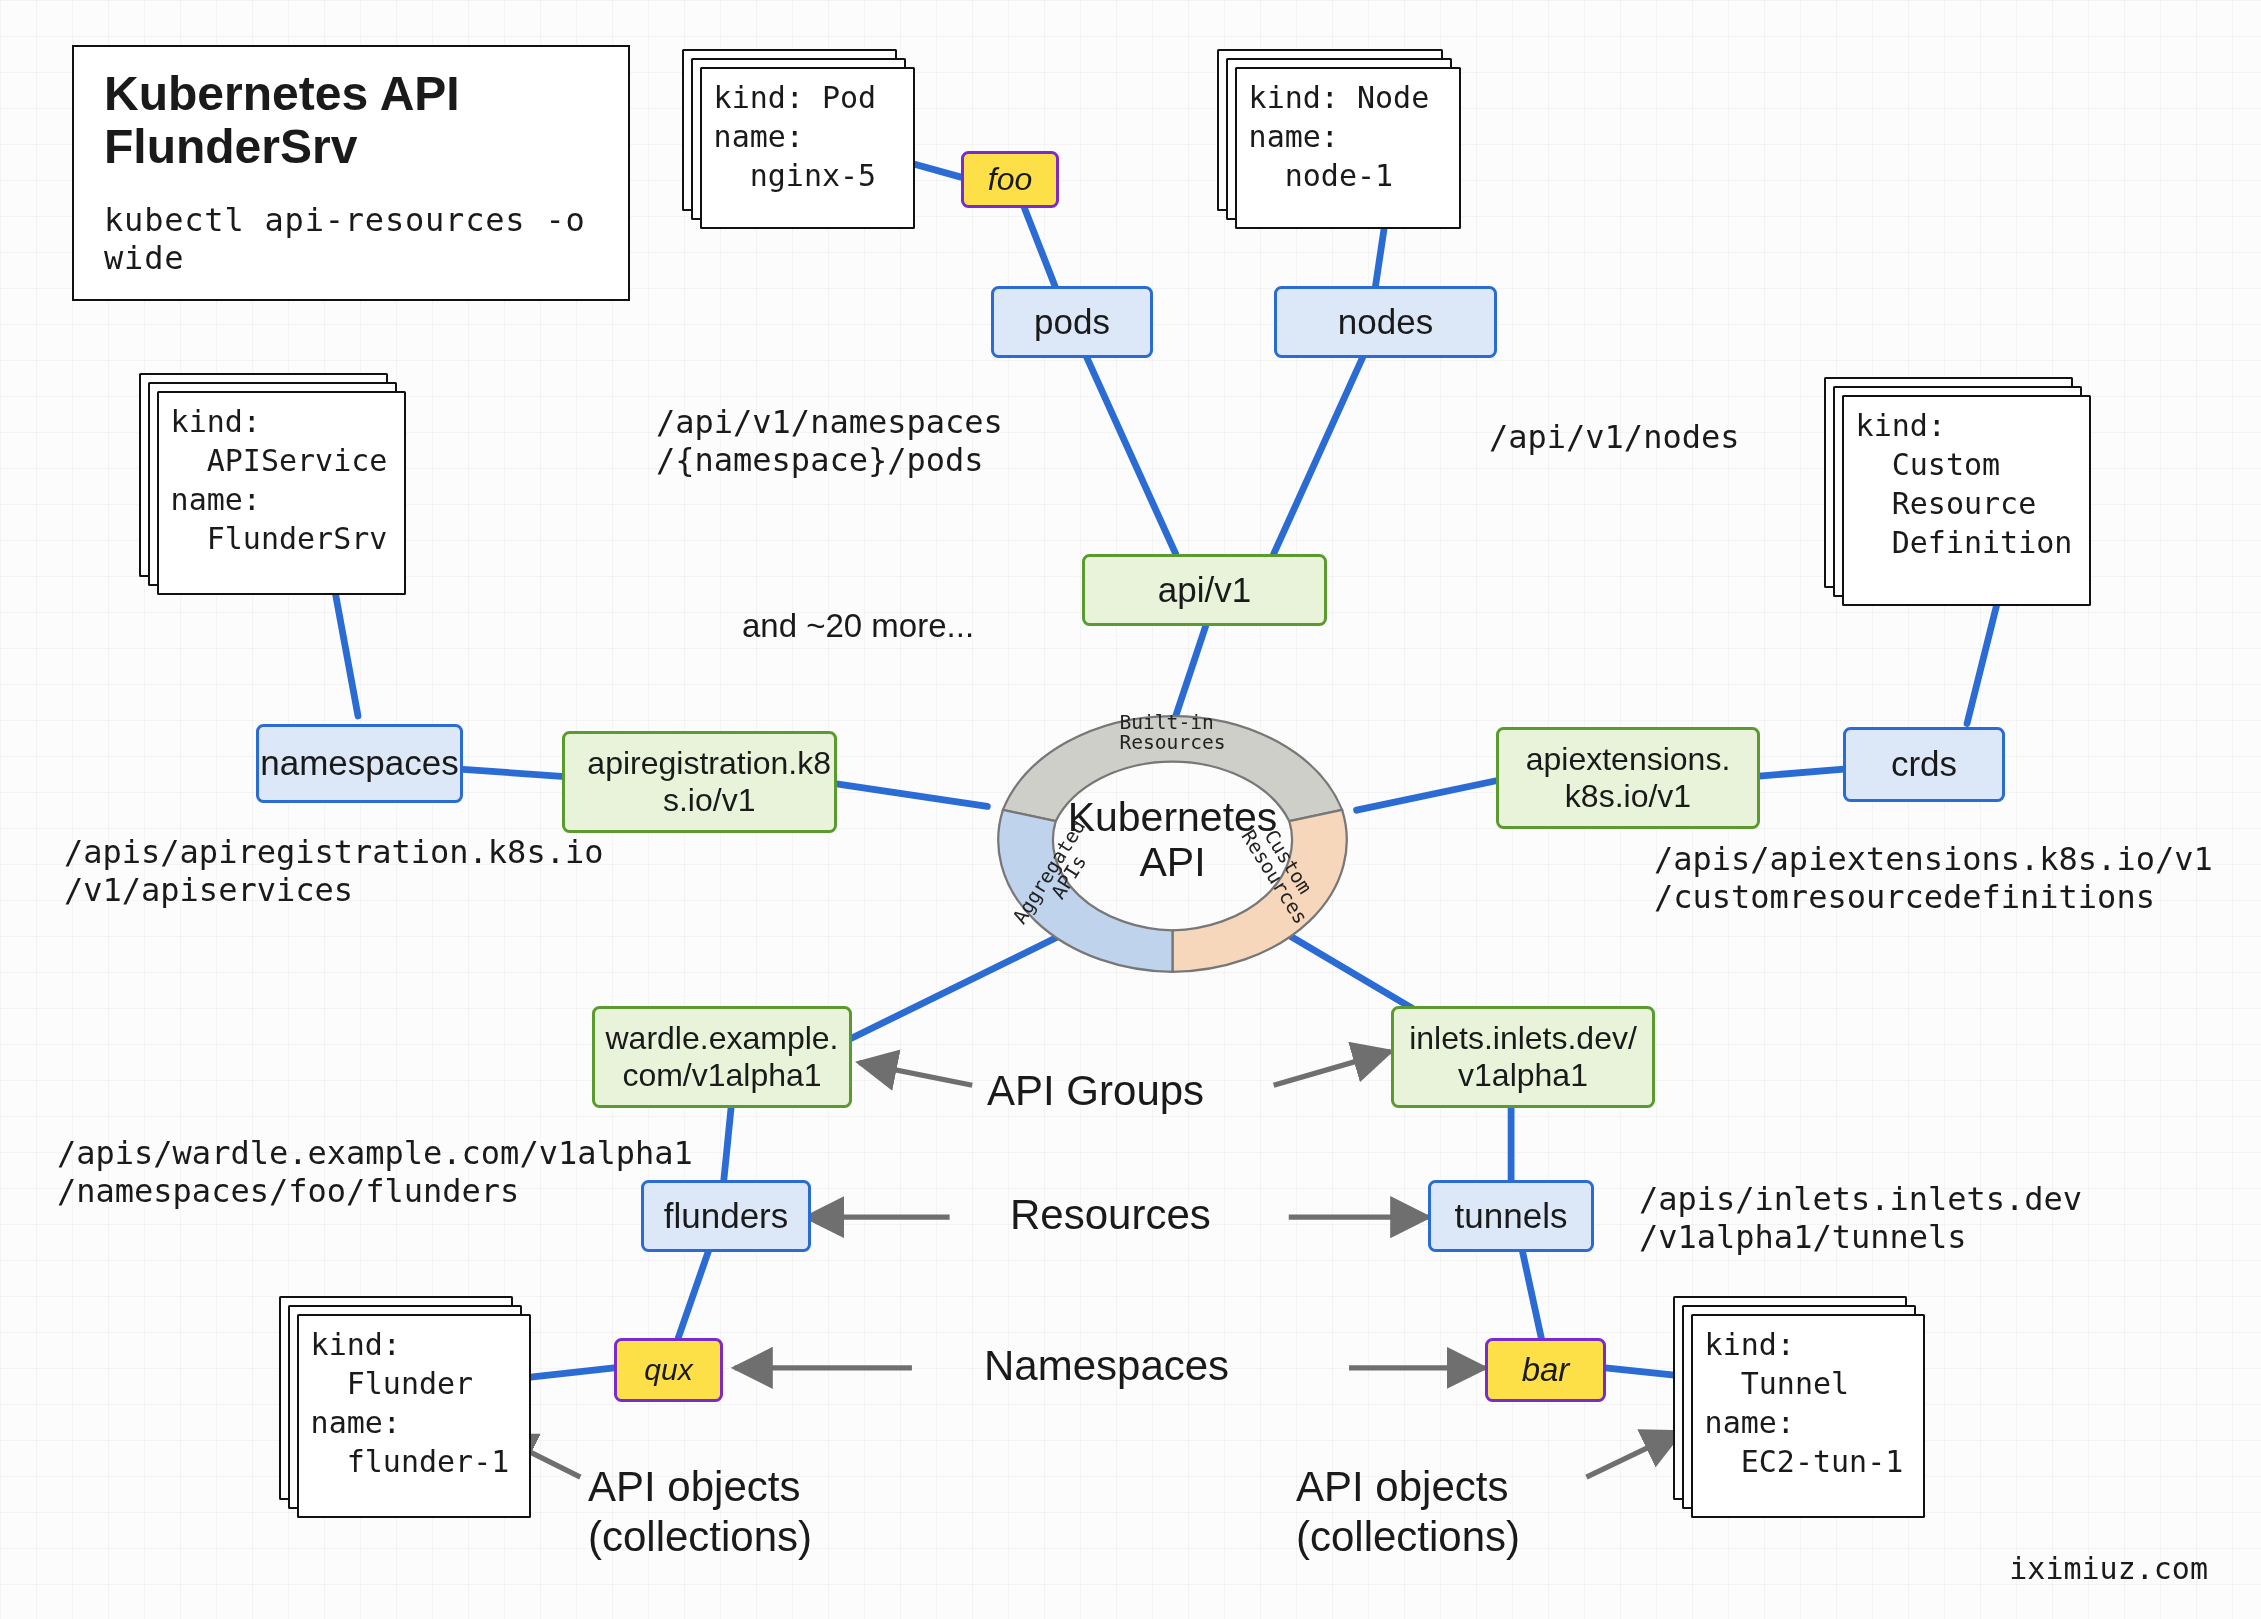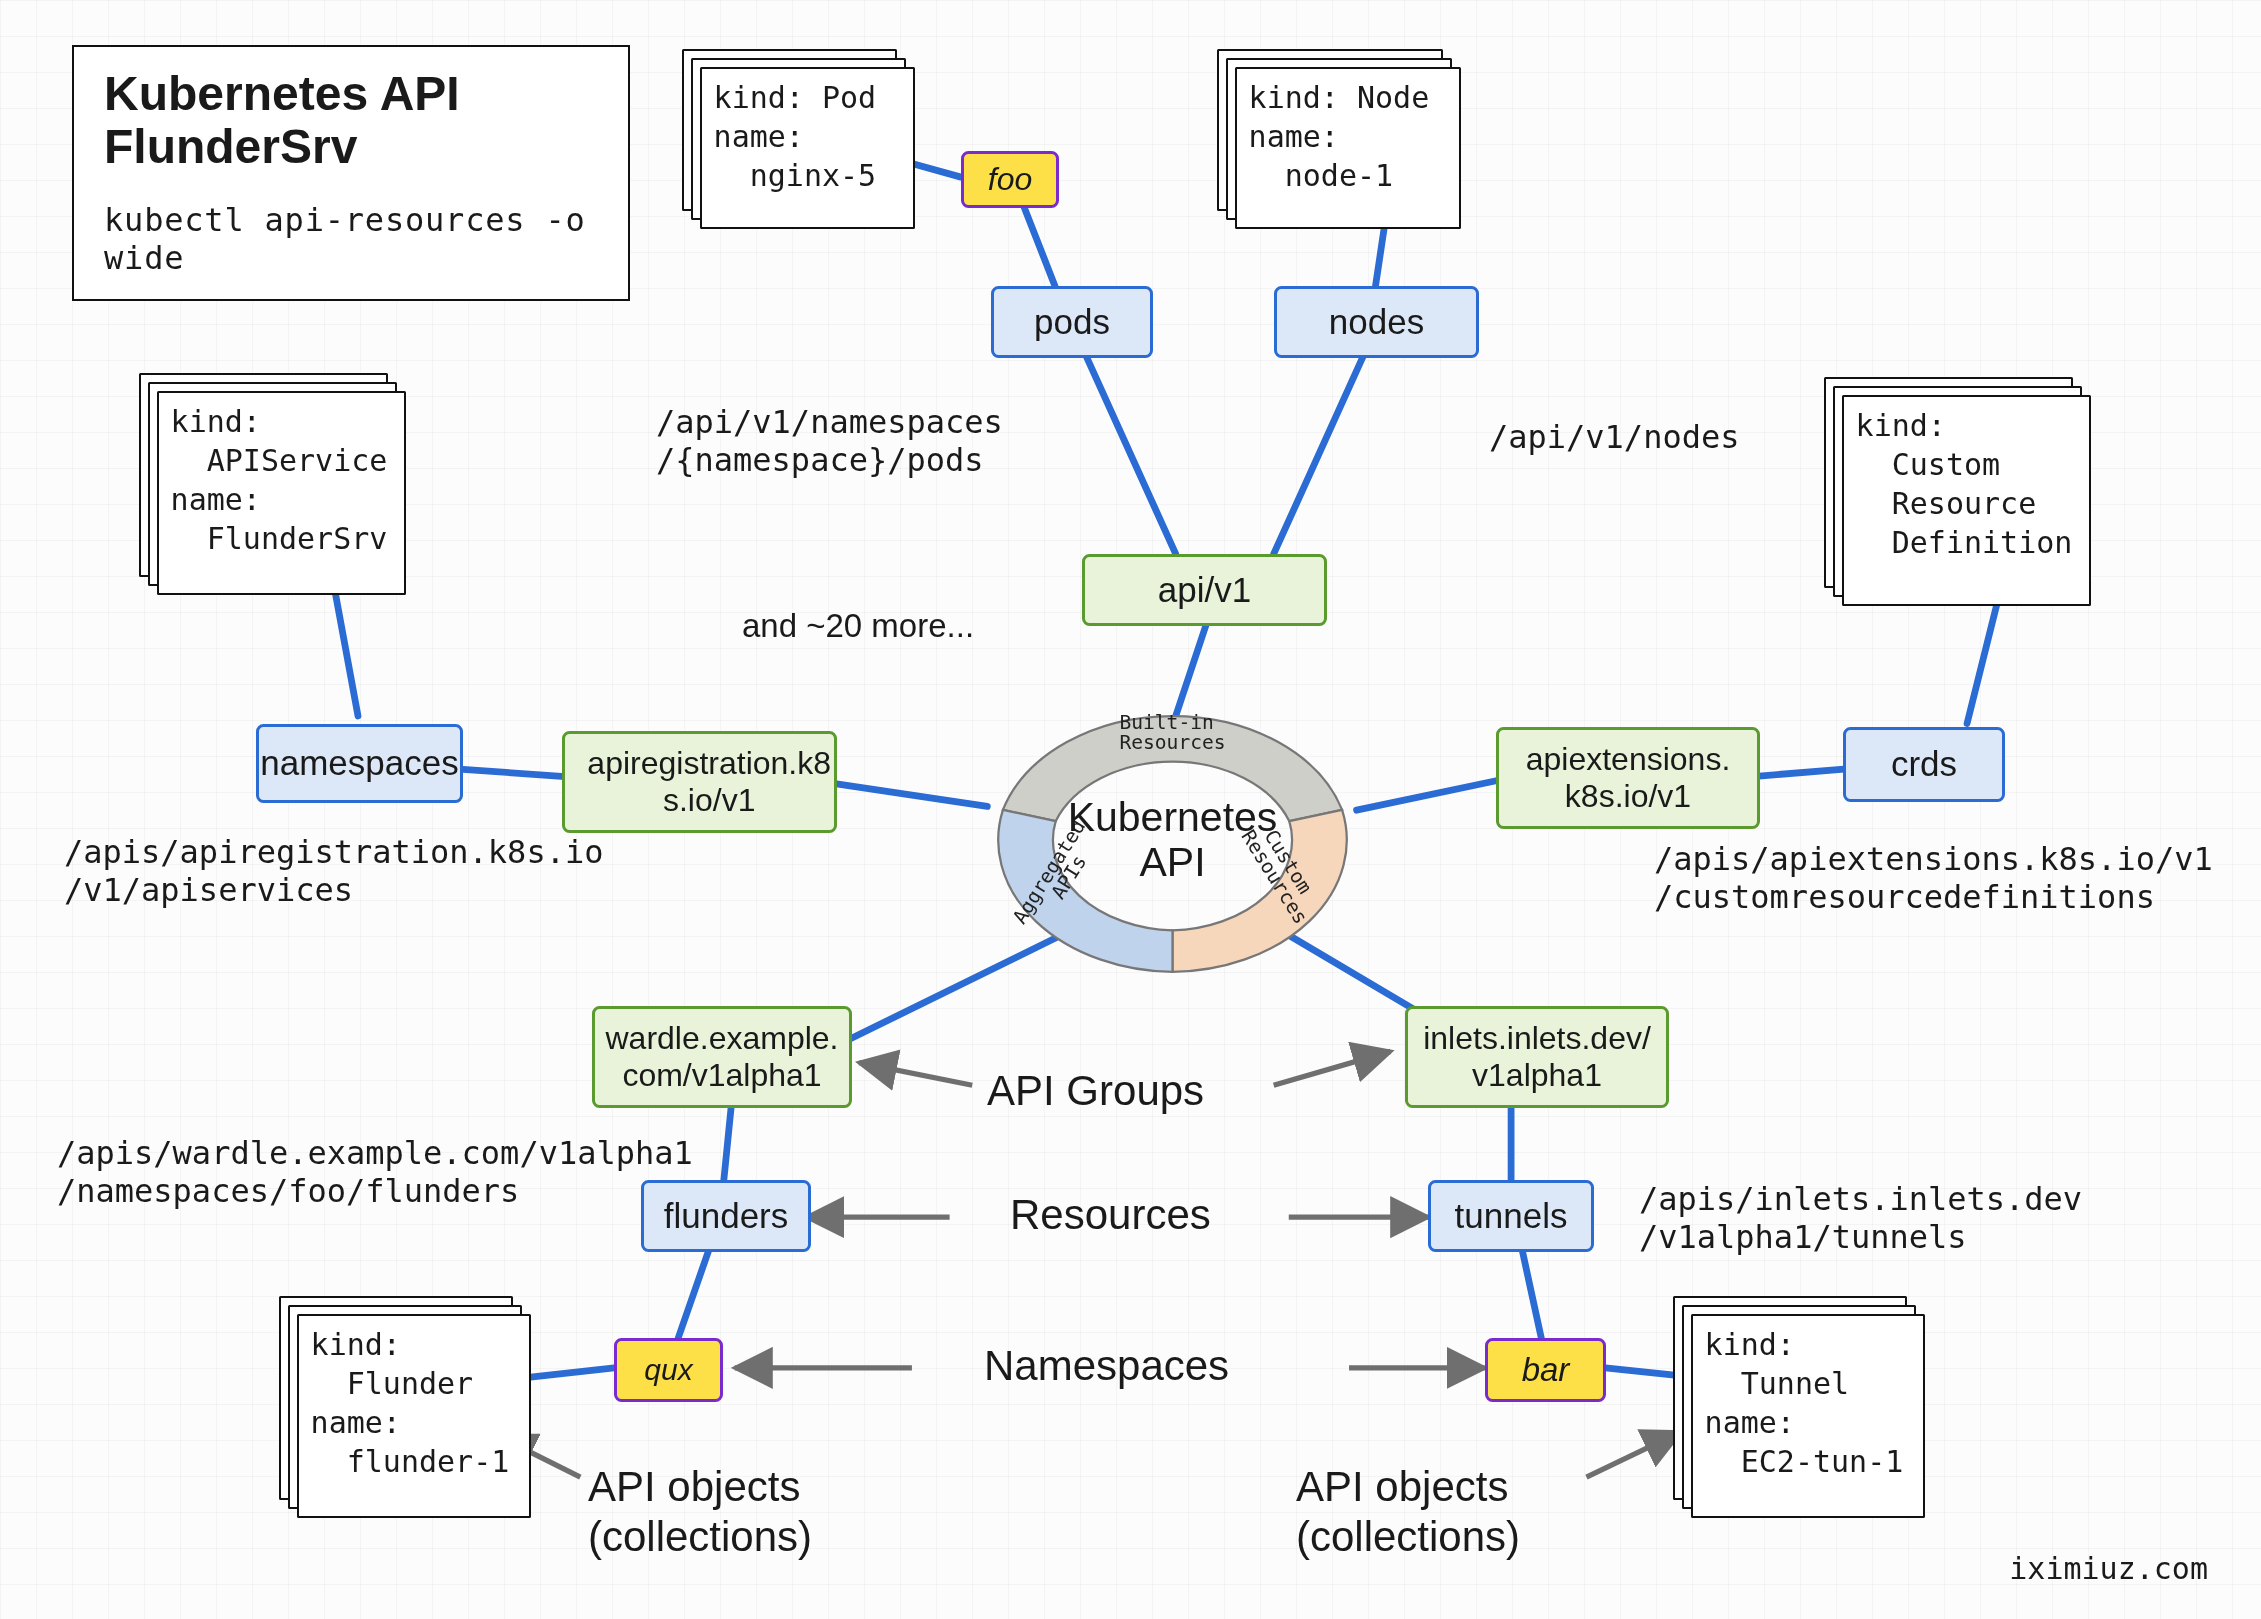--- a/index.html
+++ b/index.html
@@ -212,25 +212,25 @@
 API</div>
   </div>
 
   <div class="box green abs" style="left:1082px; top:554px; width:245px; height:72px;">api/v1</div>
   <div class="box green abs" style="left:562px; top:731px; width:275px; height:102px; font-size:32px;padding-left:36px;">apiregistration.k8
 s.io/v1</div>
   <div class="box green abs" style="left:1496px; top:727px; width:264px; height:102px; font-size:32px;">apiextensions.
 k8s.io/v1</div>
   <div class="box green abs" style="left:592px; top:1006px; width:260px; height:102px; font-size:32px;">wardle.example.
 com/v1alpha1</div>
-  <div class="box green abs" style="left:1391px; top:1006px; width:264px; height:102px; font-size:32px;margin-left:14px;">inlets.inlets.dev/
+  <div class="box green abs" style="left:1391px; top:1006px; width:264px; height:102px; font-size:32px;">inlets.inlets.dev/
 v1alpha1</div>
 
   <div class="box blue abs" style="left:991px; top:286px; width:162px; height:72px;">pods</div>
-  <div class="box blue abs" style="left:1274px; top:286px; width:205px; height:72px;">nodes</div>
+  <div class="box blue abs" style="left:1274px; top:286px; width:223px; height:72px;">nodes</div>
   <div class="box blue abs" style="left:256px; top:724px; width:207px; height:79px;">namespaces</div>
   <div class="box blue abs" style="left:1843px; top:727px; width:162px; height:75px;">crds</div>
   <div class="box blue abs" style="left:641px; top:1180px; width:170px; height:72px;">flunders</div>
   <div class="box blue abs" style="left:1428px; top:1180px; width:166px; height:72px;">tunnels</div>
 
   <div class="box purple abs" style="left:961px; top:151px; width:98px; height:57px; font-size:32px;">foo</div>
   <div class="box purple abs" style="left:614px; top:1338px; width:109px; height:64px; font-size:30px;">qux</div>
   <div class="box purple abs" style="left:1485px; top:1338px; width:121px; height:64px; font-size:33px;">bar</div>
 
   <div class="doc-stack" style="left:682px; top:49px; width:215px; height:162px;">

